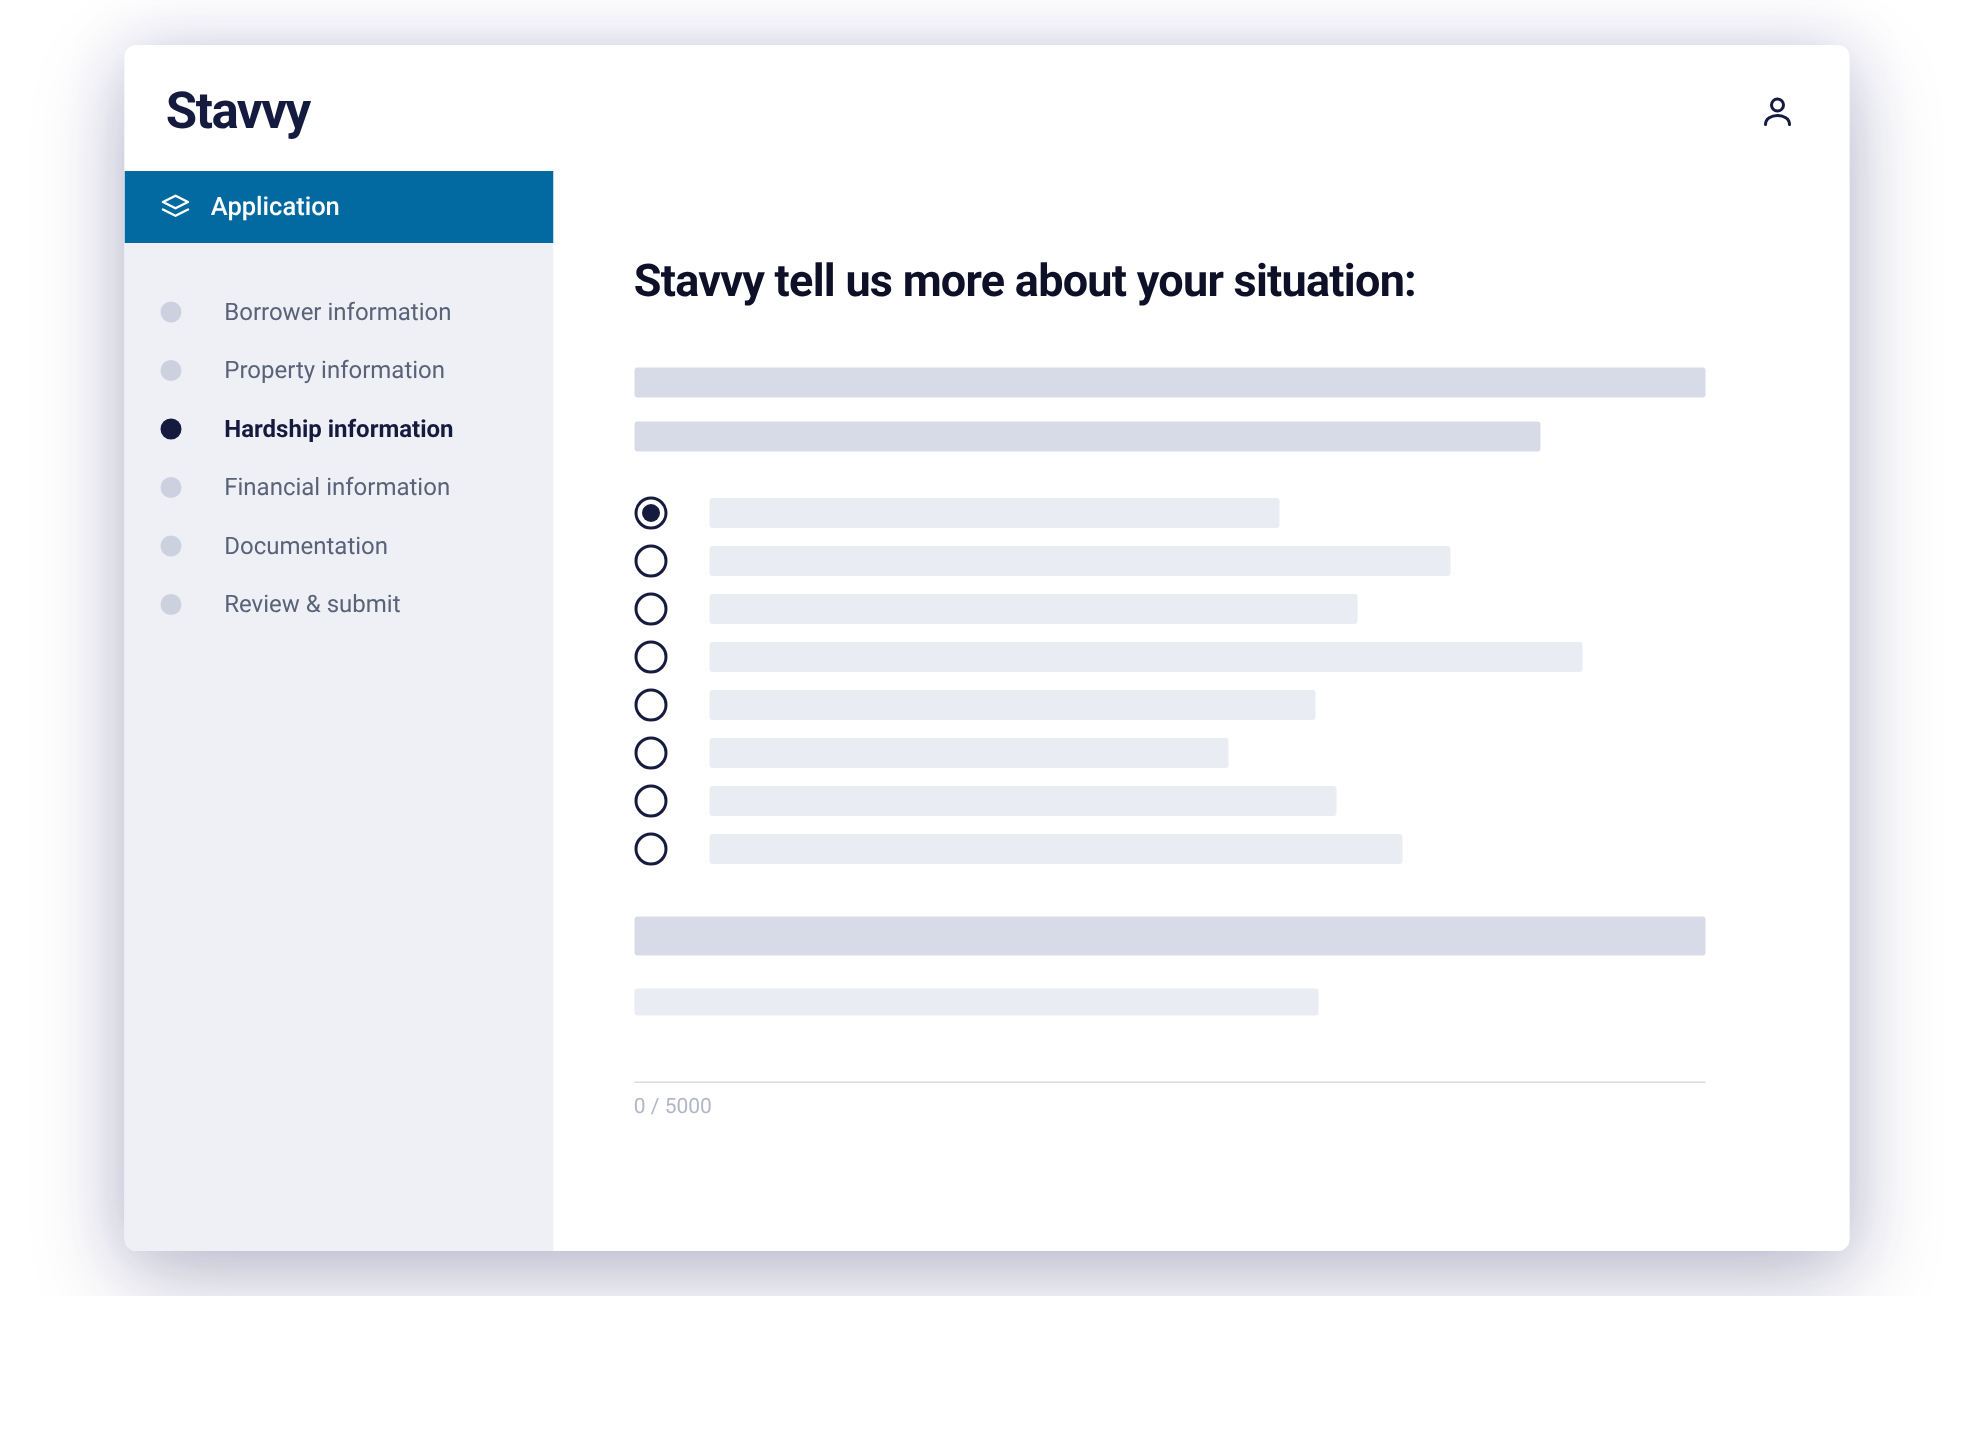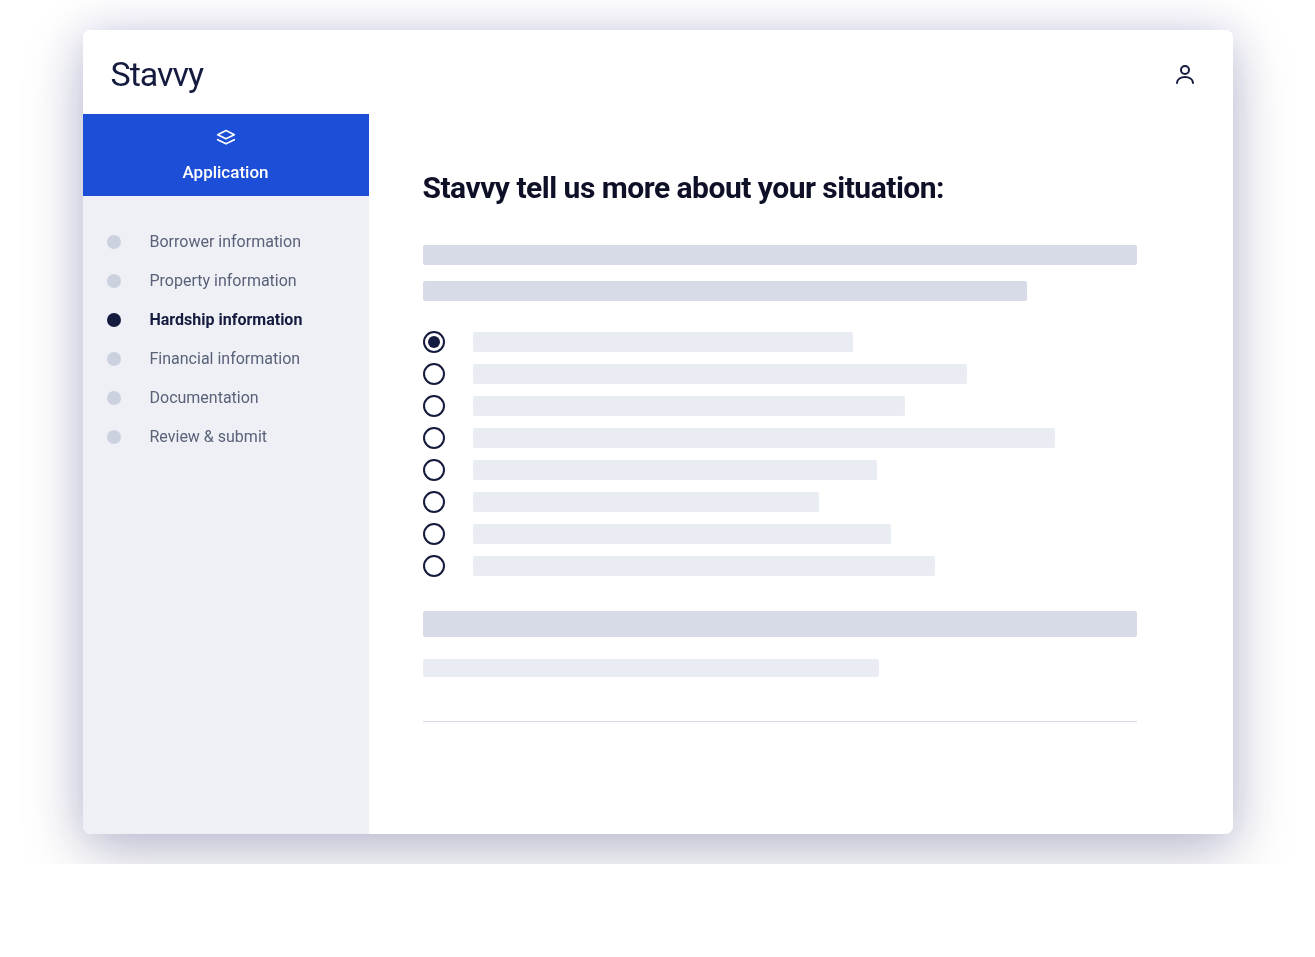--- a/index.html
+++ b/index.html
@@ -22,21 +22,21 @@
   }
   .header {
     display: flex;
     justify-content: space-between;
     align-items: center;
     padding: 24px 36px 20px 28px;
     background: #ffffff;
   }
   .logo {
     font-size: 34px;
-    font-weight: 400;
+    font-weight: 700;
     color: #151b3f;
     letter-spacing: -1px;
     text-align: center;
   }
   .user-icon {
     width: 24px;
     height: 24px;
     color: #151b3f;
     cursor: pointer;
   }
@@ -44,29 +44,28 @@
     display: flex;
     min-height: 720px;
   }
   .sidebar {
     width: 286px;
     background: #eef0f5;
     display: flex;
     flex-direction: column;
   }
   .sidebar-header {
-    background: #1d4ed8;
+    background: #0369a1;
     color: #ffffff;
     display: flex;
     align-items: center;
     gap: 14px;
     padding: 14px 24px;
     font-size: 17px;
     font-weight: 500;
-    flex-direction: column;
   }
   .layers-icon {
     width: 20px;
     height: 20px;
     flex-shrink: 0;
   }
   .steps {
     padding: 26px 0 0 0;
   }
   .step {
@@ -259,15 +258,16 @@
             <div class="radio"></div>
             <div class="radio-label" style="width: 462px;"></div>
           </div>
         </div>
 
       <div class="section-heading"></div>
 
       <div class="textarea-box">
         <div class="textarea-placeholder"></div>
       </div>
+      <div class="char-count">0 / 5000</div>
     </div>
   </div>
 </div>
 
 </body></html>

